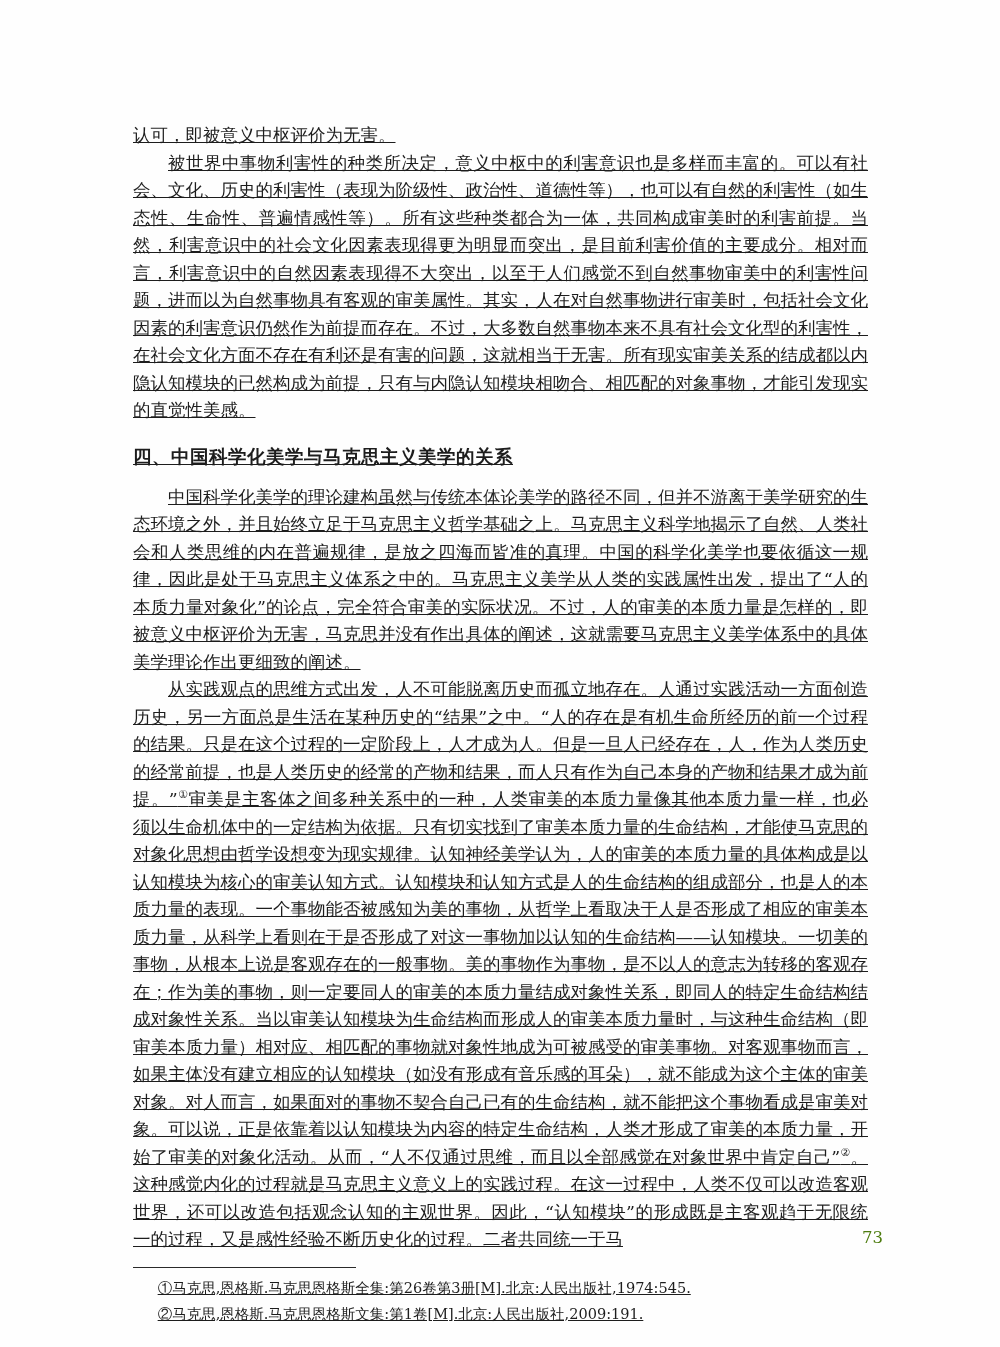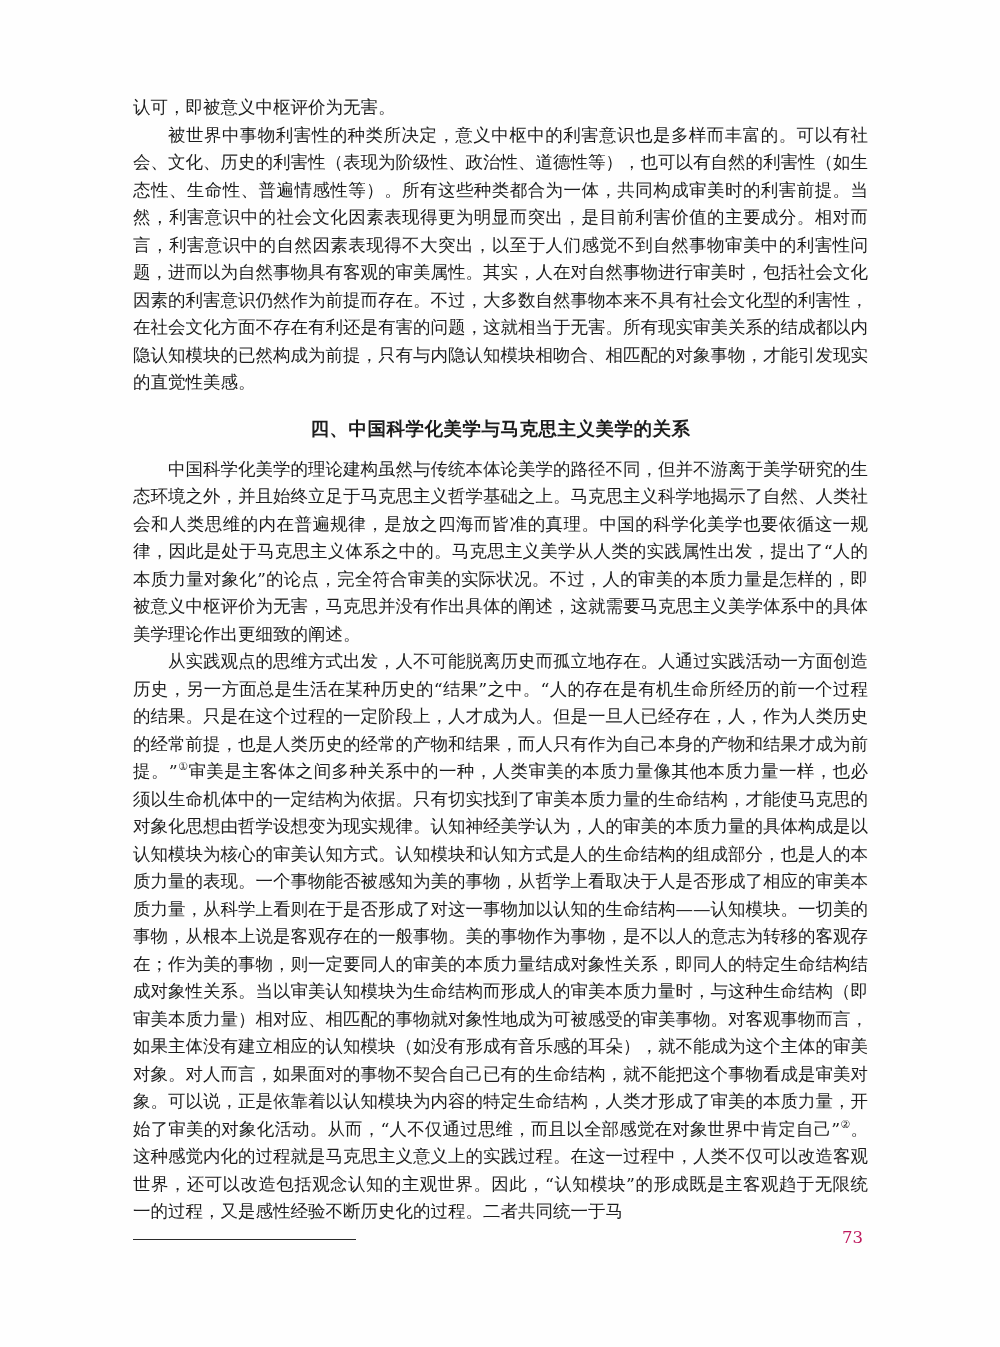--- a/index.html
+++ b/index.html
@@ -11,42 +11,43 @@
     position: relative;
     width: 1000px;
     height: 1347px;
     background: #fefefe;
     color: #1d1d1d;
     overflow: hidden;
   }
   .text-block {
     position: absolute;
     left: 133px;
-    top: 94px;
+    top: 122px;
     width: 735px;
+    text-decoration: underline;
   }
   .body-par {
     margin: 0;
     font-size: 17.5px;
     line-height: 27.5px;
     text-align: justify;
     text-indent: 2em;
     word-break: break-all;
   }
   .body-par.no-indent { text-indent: 0; }
   sup.fn-ref {
     font-size: 11px;
     line-height: 0;
     vertical-align: super;
   }
   .section-heading {
     font-family: "DejaVu Sans", "Liberation Sans", sans-serif;
     font-size: 18.5px;
     font-weight: 700;
-    text-align: center;
+    text-align: left;
     margin: 19px 0 15px 0;
     letter-spacing: 0.5px;
   }
   .footnote-sep {
     width: 223px;
     height: 0;
     border-top: 1.5px solid #2a2a2a;
     margin-top: 13px;
     margin-bottom: 7px;
   }
@@ -54,33 +55,37 @@
     margin: 0;
     font-size: 14.5px;
     line-height: 26px;
     text-indent: 1.7em;
     text-align: justify;
     word-break: break-all;
   }
   .page-number {
     position: absolute;
     top: 1228px;
-    right: 137px;
+    right: 117px;
     font-size: 16.5px;
-    color: #be185d;
+    color: #4d7c0f;
   }
 </style>
 </head>
 <body>
 
 <div class="page">
   <div class="text-block">
     <p class="body-par no-indent">认可，即被意义中枢评价为无害。</p>
     <p class="body-par">被世界中事物利害性的种类所决定，意义中枢中的利害意识也是多样而丰富的。可以有社会、文化、历史的利害性（表现为阶级性、政治性、道德性等），也可以有自然的利害性（如生态性、生命性、普遍情感性等）。所有这些种类都合为一体，共同构成审美时的利害前提。当然，利害意识中的社会文化因素表现得更为明显而突出，是目前利害价值的主要成分。相对而言，利害意识中的自然因素表现得不大突出，以至于人们感觉不到自然事物审美中的利害性问题，进而以为自然事物具有客观的审美属性。其实，人在对自然事物进行审美时，包括社会文化因素的利害意识仍然作为前提而存在。不过，大多数自然事物本来不具有社会文化型的利害性，在社会文化方面不存在有利还是有害的问题，这就相当于无害。所有现实审美关系的结成都以内隐认知模块的已然构成为前提，只有与内隐认知模块相吻合、相匹配的对象事物，才能引发现实的直觉性美感。</p>
     <h2 class="section-heading">四、中国科学化美学与马克思主义美学的关系</h2>
     <div id="body-paragraphs">
         <p class="body-par">中国科学化美学的理论建构虽然与传统本体论美学的路径不同，但并不游离于美学研究的生态环境之外，并且始终立足于马克思主义哲学基础之上。马克思主义科学地揭示了自然、人类社会和人类思维的内在普遍规律，是放之四海而皆准的真理。中国的科学化美学也要依循这一规律，因此是处于马克思主义体系之中的。马克思主义美学从人类的实践属性出发，提出了“人的本质力量对象化”的论点，完全符合审美的实际状况。不过，人的审美的本质力量是怎样的，即被意义中枢评价为无害，马克思并没有作出具体的阐述，这就需要马克思主义美学体系中的具体美学理论作出更细致的阐述。</p>
         <p class="body-par">从实践观点的思维方式出发，人不可能脱离历史而孤立地存在。人通过实践活动一方面创造历史，另一方面总是生活在某种历史的“结果”之中。“人的存在是有机生命所经历的前一个过程的结果。只是在这个过程的一定阶段上，人才成为人。但是一旦人已经存在，人，作为人类历史的经常前提，也是人类历史的经常的产物和结果，而人只有作为自己本身的产物和结果才成为前提。”<sup class="fn-ref">①</sup>审美是主客体之间多种关系中的一种，人类审美的本质力量像其他本质力量一样，也必须以生命机体中的一定结构为依据。只有切实找到了审美本质力量的生命结构，才能使马克思的对象化思想由哲学设想变为现实规律。认知神经美学认为，人的审美的本质力量的具体构成是以认知模块为核心的审美认知方式。认知模块和认知方式是人的生命结构的组成部分，也是人的本质力量的表现。一个事物能否被感知为美的事物，从哲学上看取决于人是否形成了相应的审美本质力量，从科学上看则在于是否形成了对这一事物加以认知的生命结构——认知模块。一切美的事物，从根本上说是客观存在的一般事物。美的事物作为事物，是不以人的意志为转移的客观存在；作为美的事物，则一定要同人的审美的本质力量结成对象性关系，即同人的特定生命结构结成对象性关系。当以审美认知模块为生命结构而形成人的审美本质力量时，与这种生命结构（即审美本质力量）相对应、相匹配的事物就对象性地成为可被感受的审美事物。对客观事物而言，如果主体没有建立相应的认知模块（如没有形成有音乐感的耳朵），就不能成为这个主体的审美对象。对人而言，如果面对的事物不契合自己已有的生命结构，就不能把这个事物看成是审美对象。可以说，正是依靠着以认知模块为内容的特定生命结构，人类才形成了审美的本质力量，开始了审美的对象化活动。从而，“人不仅通过思维，而且以全部感觉在对象世界中肯定自己”<sup class="fn-ref">②</sup>。这种感觉内化的过程就是马克思主义意义上的实践过程。在这一过程中，人类不仅可以改造客观世界，还可以改造包括观念认知的主观世界。因此，“认知模块”的形成既是主客观趋于无限统一的过程，又是感性经验不断历史化的过程。二者共同统一于马</p>
       </div>
     <div class="footnote-sep"></div>
+    <div id="footnotes">
+        <p class="footnote">①马克思,恩格斯.马克思恩格斯全集:第26卷第3册[M].北京:人民出版社,1974:545.</p>
+        <p class="footnote">②马克思,恩格斯.马克思恩格斯文集:第1卷[M].北京:人民出版社,2009:191.</p>
+      </div>
   </div>
   <div class="page-number">73</div>
 </div>
 
 </body></html>

